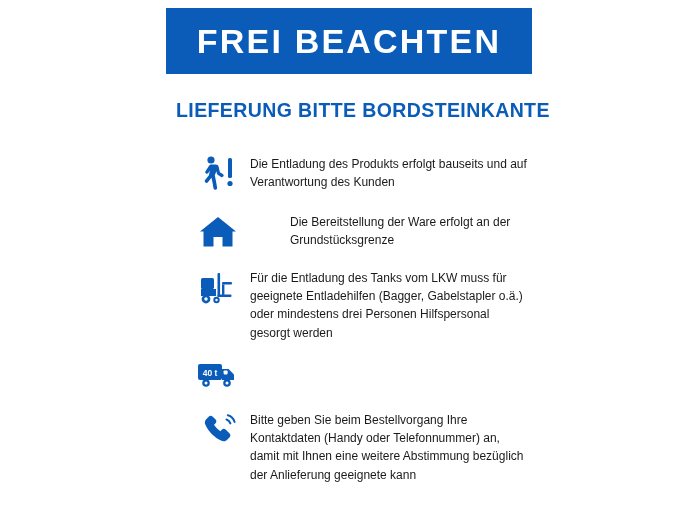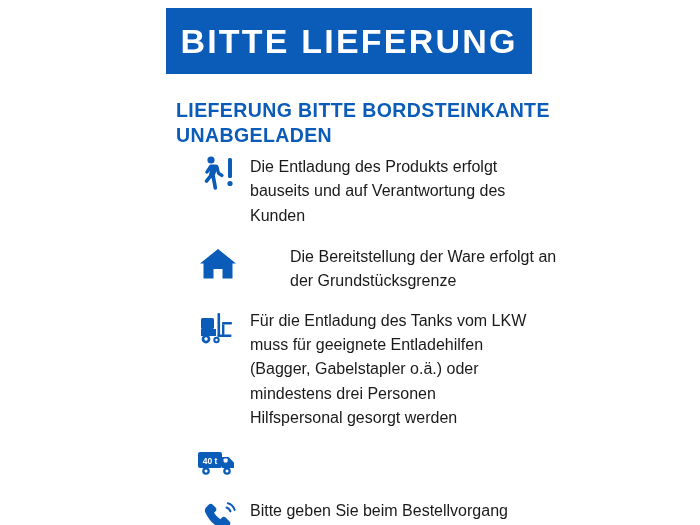--- a/index.html
+++ b/index.html
@@ -71,43 +71,42 @@
     color: #7f1d1d;
   }
   .item-icon svg {
     display: block;
   }
   .item-text {
     flex: 1 1 auto;
     padding-left: 10px;
     padding-top: 3px;
     color: #1a1a1a;
-    font-size: 16px;
+    font-size: 12px;
     line-height: 1.52;
     max-width: 282px;
   }
   
   .item.row-1 { margin-bottom: 14px; }
   .item.row-2 { margin-bottom: 12px; gap: 40px; }
   .item.row-3 { margin-bottom: 10px; }
   .item.row-4 { margin-bottom: 12px; }
   .item.row-5 { margin-bottom: 0; }
 </style>
 </head>
 <body>
 
 <div class="poster">
 
   <div class="banner">
-    <div class="banner-title">BITTE LIEFERUNG</div>
+    <div class="banner-title">FREI BEACHTEN</div>
   </div>
 
   <div class="subtitle">
     <div>LIEFERUNG BITTE BORDSTEINKANTE</div>
-    <div>UNABGELADEN</div>
   </div>
 
   <div class="items">
 
     <div class="item row-1">
       <div class="item-icon">
         <svg width="38" height="40" viewBox="0 0 38 40" fill="#0a5cb8">
           <circle cx="12" cy="6" r="3.6"></circle>
           <path d="M12.5 10.6c-1.1 0-2 .5-2.6 1.4l-3.4 5.2c-.5.8-.3 1.8.5 2.3.8.5 1.8.3 2.3-.5l1.6-2.4-1 4.6-3.8 4.9c-.6.8-.5 1.9.3 2.5.8.6 1.9.5 2.5-.3l3.6-4.6 1.1 5.2.9 5.4c.2 1 1.1 1.6 2.1 1.5 1-.2 1.6-1.1 1.5-2.1l-1-6-1.3-6.4 1.6-4 .5 2.3c.1.5.4.9.8 1.2l3.4 2.1c.8.5 1.8.2 2.3-.6.5-.8.2-1.8-.6-2.3l-2.9-1.8-1.3-5.6c-.3-1.3-1.4-2.1-2.7-2.1h-4.2z"></path>
           <rect x="29" y="4" width="4" height="20" rx="1.6"></rect>
@@ -160,17 +159,17 @@
     </div>
 
     <div class="item row-5">
       <div class="item-icon">
         <svg width="40" height="40" viewBox="0 0 40 40" fill="#0a5cb8">
           <path d="M14.5 6.5c-1-1-2.6-1-3.6 0L8.2 9.2c-1.4 1.4-1.7 3.5-.9 5.3 3.3 7.3 9 13 16.3 16.3 1.8.8 3.9.5 5.3-.9l2.7-2.7c1-1 1-2.6 0-3.6l-4-4c-1-1-2.6-1-3.6 0l-1.6 1.6c-2.6-1.6-4.8-3.8-6.4-6.4l1.6-1.6c1-1 1-2.6 0-3.6z"></path>
           <path d="M28.5 9.5c1.8.6 3.3 2.1 3.9 3.9" stroke="#0a5cb8" stroke-width="2" fill="none" stroke-linecap="round"></path>
           <path d="M29.8 5.2c3.3.9 5.9 3.5 6.8 6.8" stroke="#0a5cb8" stroke-width="2" fill="none" stroke-linecap="round"></path>
         </svg>
       </div>
-      <div class="item-text">Bitte geben Sie beim Bestellvorgang Ihre Kontaktdaten (Handy oder Telefonnummer) an, damit mit Ihnen eine weitere Abstimmung bezüglich der Anlieferung erfolgen kann</div>
+      <div class="item-text">Bitte geben Sie beim Bestellvorgang Ihre Kontaktdaten (Handy oder Telefonnummer) an, damit mit Ihnen eine weitere Abstimmung bezüglich der Anlieferung geeignete kann</div>
     </div>
 
   </div>
 </div>
 
 </body></html>

